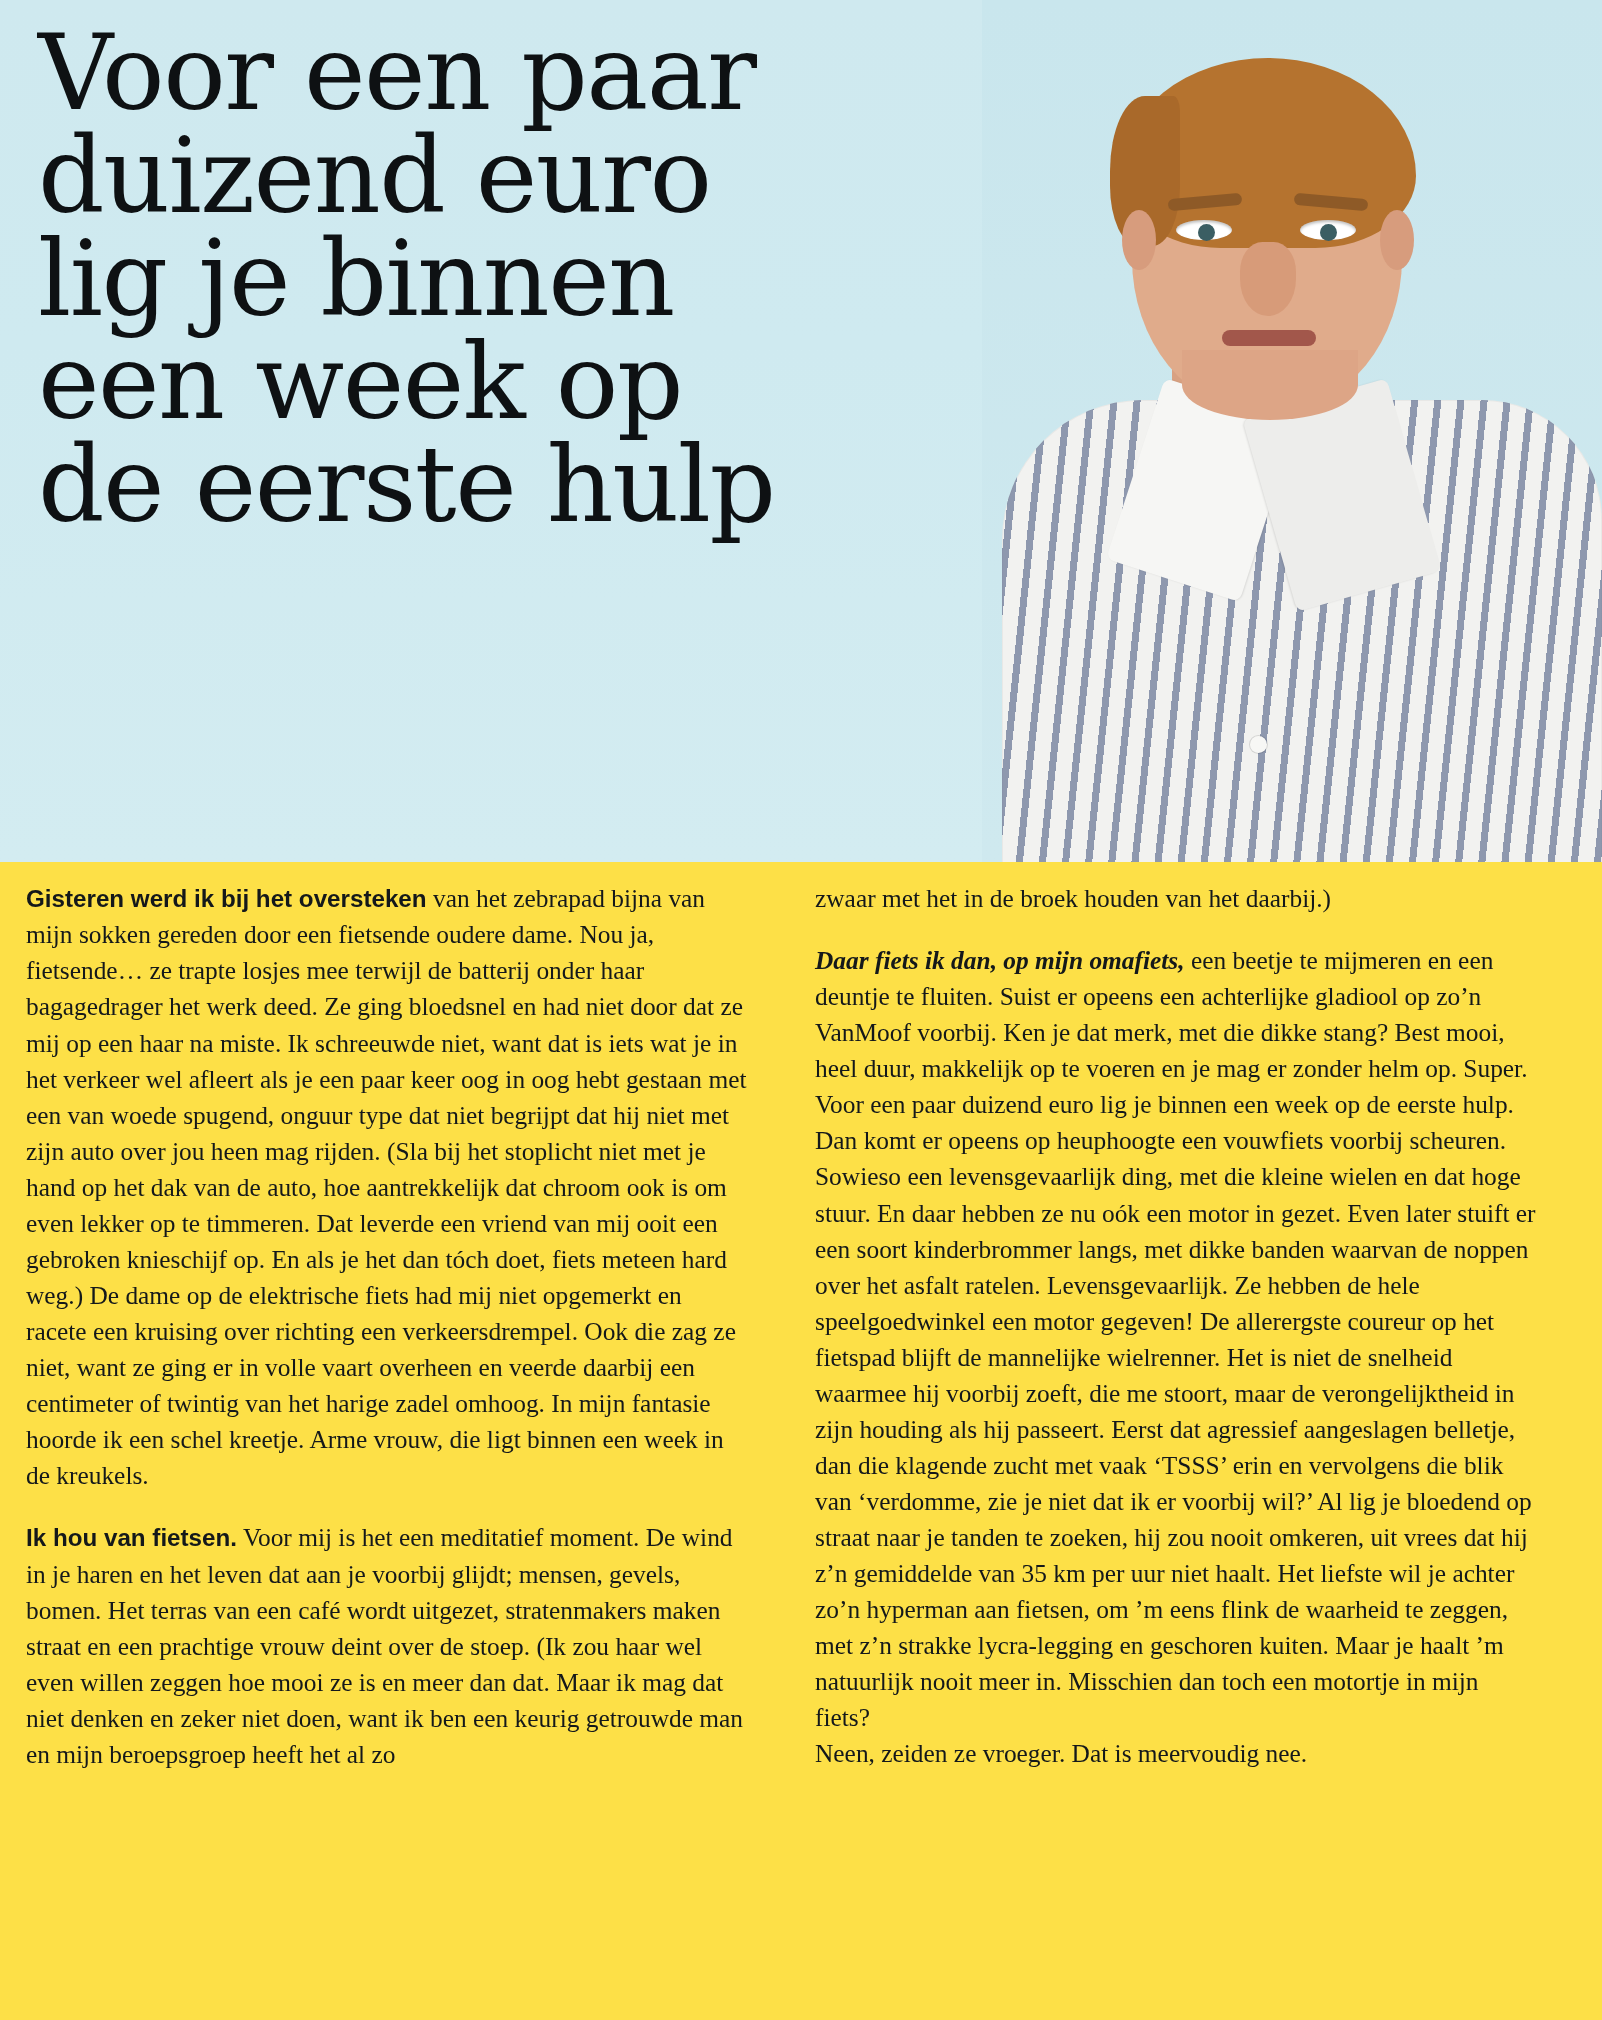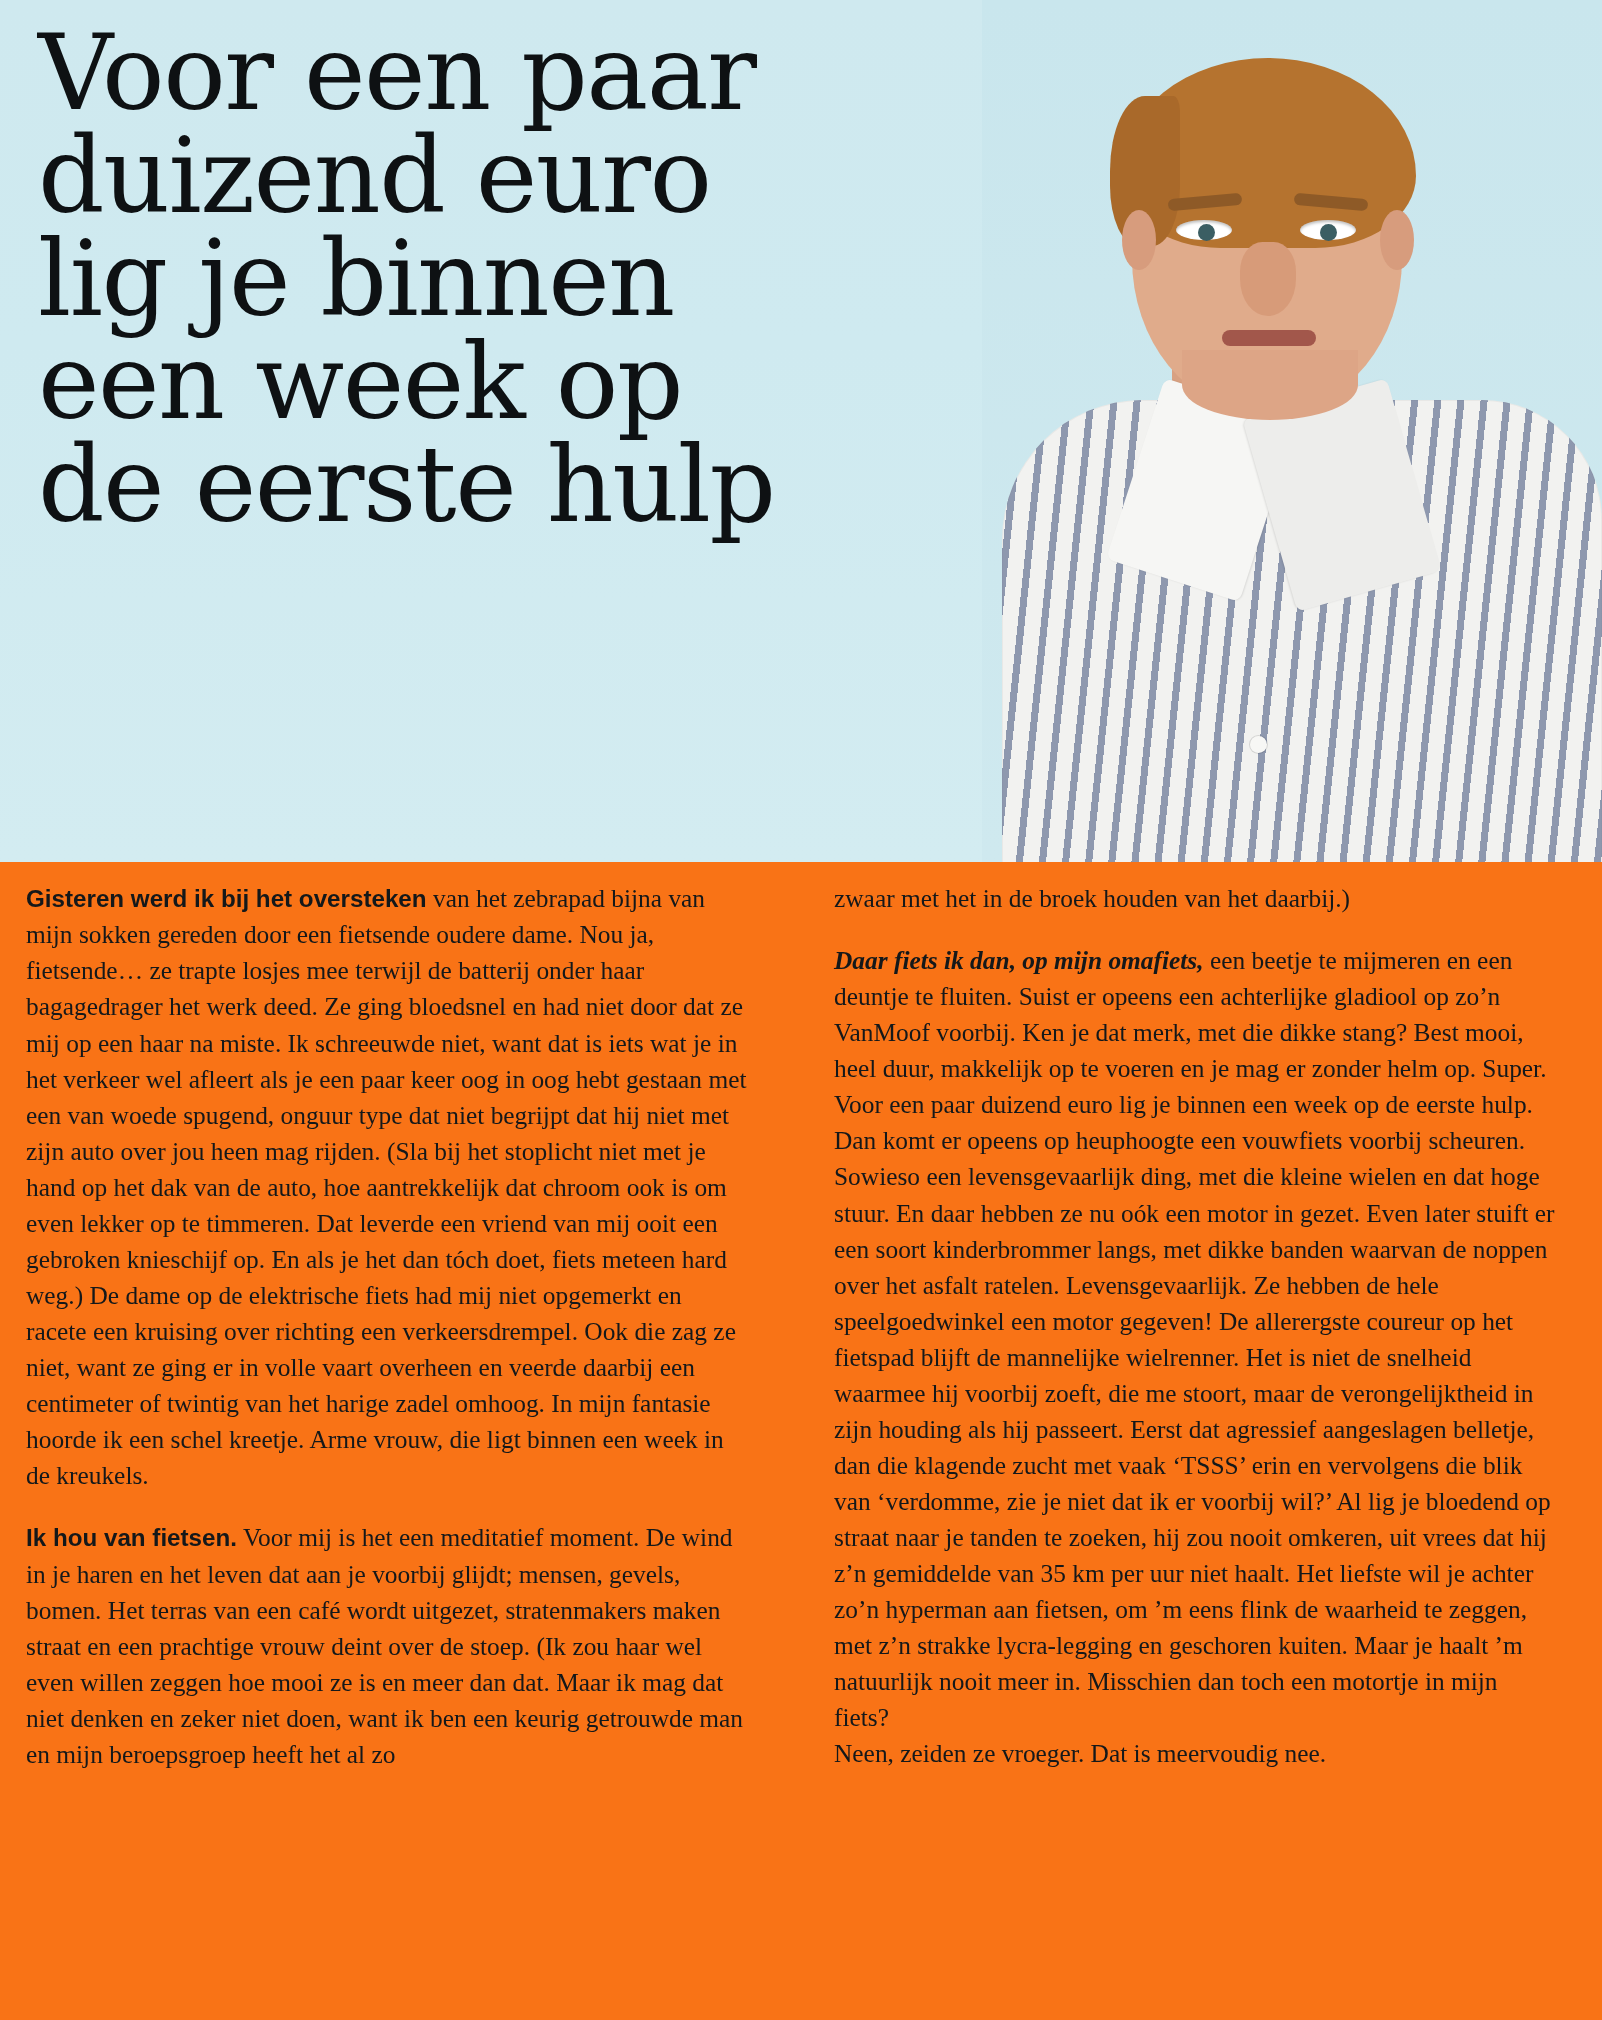--- a/index.html
+++ b/index.html
@@ -11,21 +11,21 @@
     width: 1602px;
     height: 2020px;
     font-family: "Liberation Serif", serif;
     color: #111111;
     overflow: hidden;
   }
   .page {
     position: relative;
     width: 1602px;
     height: 2020px;
-    background: #f97316;
+    background: #fde047;
   }
 
   
   .hero {
     position: relative;
     width: 1602px;
     height: 862px;
     background: linear-gradient(180deg, #cfe9ef 0%, #cfeaf0 40%, #d3ecf1 100%);
     overflow: hidden;
   }
@@ -226,21 +226,21 @@
 
   
   .article {
     position: absolute;
     left: 0;
     top: 880px;
     width: 1602px;
     padding: 0 26px;
     box-sizing: border-box;
     display: flex;
-    gap: 86px;
+    gap: 67px;
   }
   .col {
     width: 722px;
     font-size: 25.4px;
     line-height: 1.42;
     text-align: left;
     color: #14181a;
   }
   .col p {
     margin: 0 0 26px 0;

